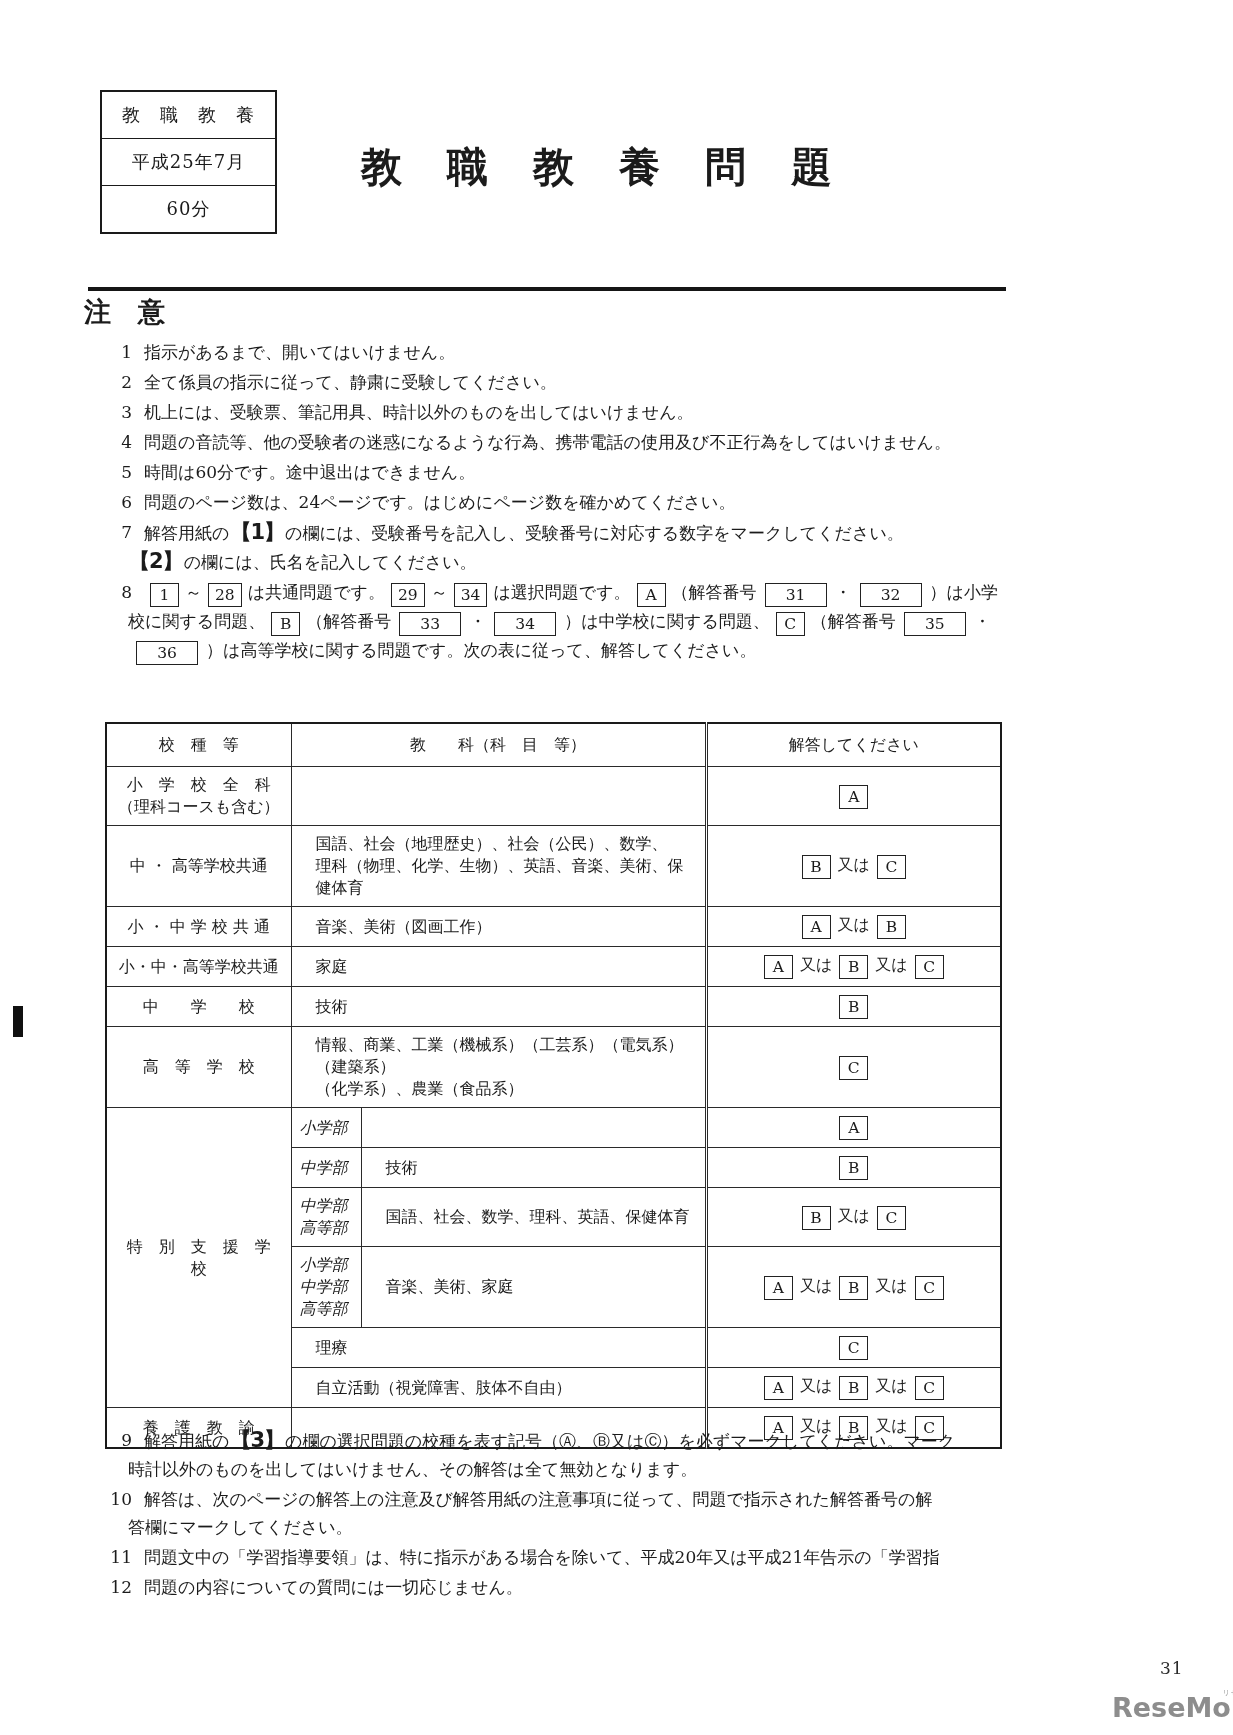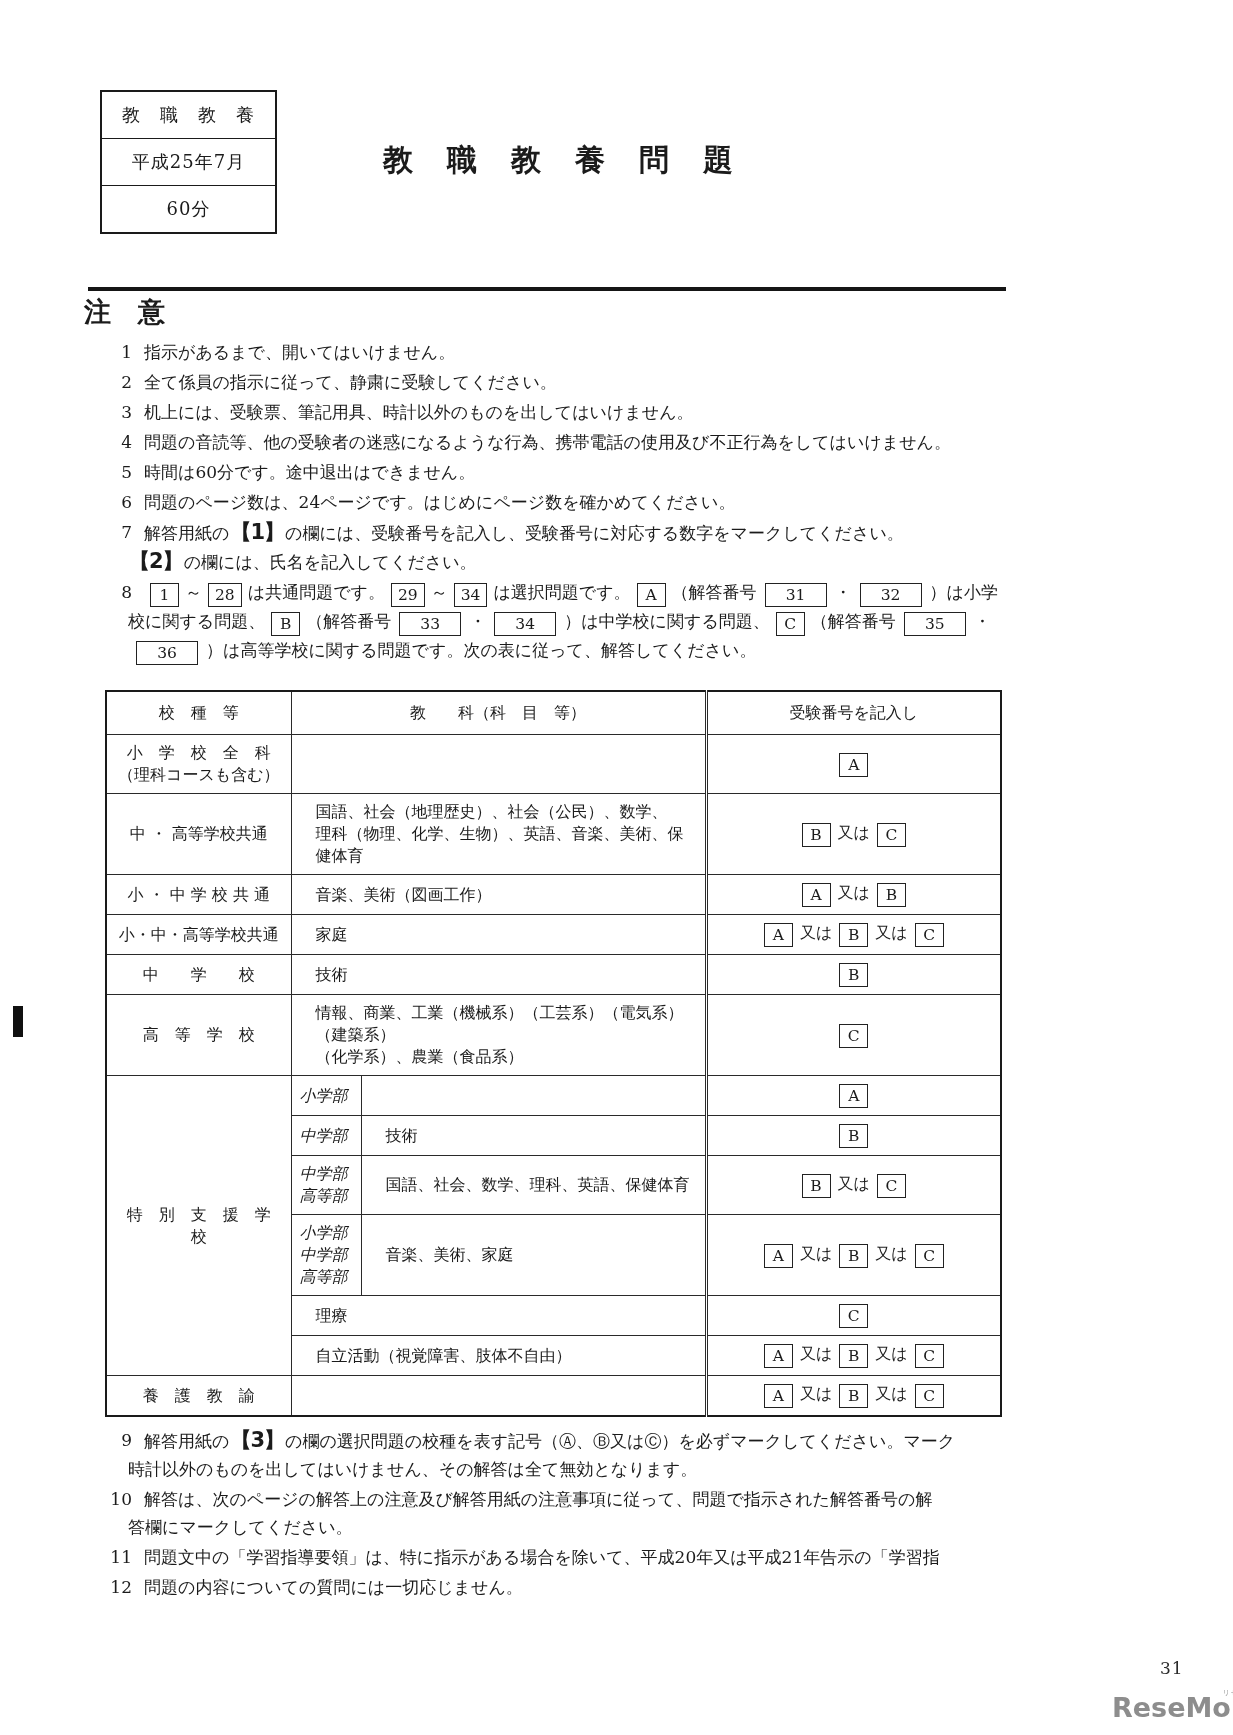--- a/index.html
+++ b/index.html
@@ -6,21 +6,21 @@
   .page{position:relative;width:1233px;height:1735px;background:#fff;overflow:hidden;
         font-family:"DejaVu Serif","Liberation Serif",serif;color:#1b1b1b;border-radius:24px;}
 
   
   .header-box{position:absolute;left:100px;top:90px;width:173px;border:2px solid #1a1a1a;}
   .header-box .cell{height:46px;display:flex;align-items:center;justify-content:center;
         font-size:18px;letter-spacing:1px;border-top:1.5px solid #1a1a1a;}
   .header-box .cell:first-child{border-top:none;}
 
   
-  .title{position:absolute;left:383px;top:140px;font-size:30px;font-weight:600;letter-spacing:2px;white-space:nowrap;}
+  .title{position:absolute;left:361px;top:140px;font-size:41px;font-weight:600;letter-spacing:2px;white-space:nowrap;}
 
   
   .rule{position:absolute;left:88px;top:287px;width:918px;height:4px;background:#151515;}
 
   
   .notice-head{position:absolute;left:84px;top:294px;font-size:27px;font-weight:600;}
 
   
   .notices{position:absolute;left:100px;width:1070px;font-size:17px;}
   .notices-before{top:338px;}
@@ -33,21 +33,21 @@
 
   
   .seg{white-space:pre-wrap;}
   .tok-box{display:inline-block;border:1.6px solid #222;min-width:15px;padding:0 6px;margin:0 6px;
            text-align:center;font-size:15.5px;line-height:22px;vertical-align:-2px;}
   .tok-box.wide{min-width:48px;margin:0 8px;}
   .kakko{font-weight:700;font-size:21px;font-family:"DejaVu Sans","Liberation Sans",sans-serif;
          letter-spacing:-1px;padding:0 1px;}
 
   
-  .exam-table{position:absolute;left:105px;top:690px;width:895px;border-collapse:collapse;
+  .exam-table{position:absolute;left:105px;top:722px;width:895px;border-collapse:collapse;
               font-size:16px;table-layout:fixed;}
   .exam-table col.c1{width:185px;} .exam-table col.c2a{width:70px;}
   .exam-table col.c2b{width:345px;} .exam-table col.c3{width:295px;}
   .exam-table th,.exam-table td{border:1.4px solid #2a2a2a;padding:7px 8px;line-height:22px;}
   .exam-table{border:2px solid #1a1a1a;}
   .exam-table th{font-weight:400;text-align:center;height:28px;}
   td.c-school{text-align:center;vertical-align:middle;}
   td.c-part{text-align:left;padding-left:8px;vertical-align:middle;font-style:italic;}
   td.c-subject{text-align:left;padding-left:24px;vertical-align:middle;}
   td.c-marks,th.h-marks{border-left:3px double #2a2a2a;}
@@ -140,21 +140,21 @@
     <colgroup>
         <col class="c1">
         <col class="c2a">
         <col class="c2b">
         <col class="c3">
       </colgroup>
     <thead>
       <tr>
         <th>校　種　等</th>
         <th colspan="2">教　　科（科　目　等）</th>
-        <th class="h-marks">受験番号を記入し</th>
+        <th class="h-marks">解答してください</th>
       </tr>
     </thead>
     <tbody id="table-body">
         <tr>
           <td class="c-school">
             <div>小　学　校　全　科</div>
             <div>（理科コースも含む）</div>
           </td>
           <td class="c-subject" colspan="2">
             <div>&nbsp;</div>

